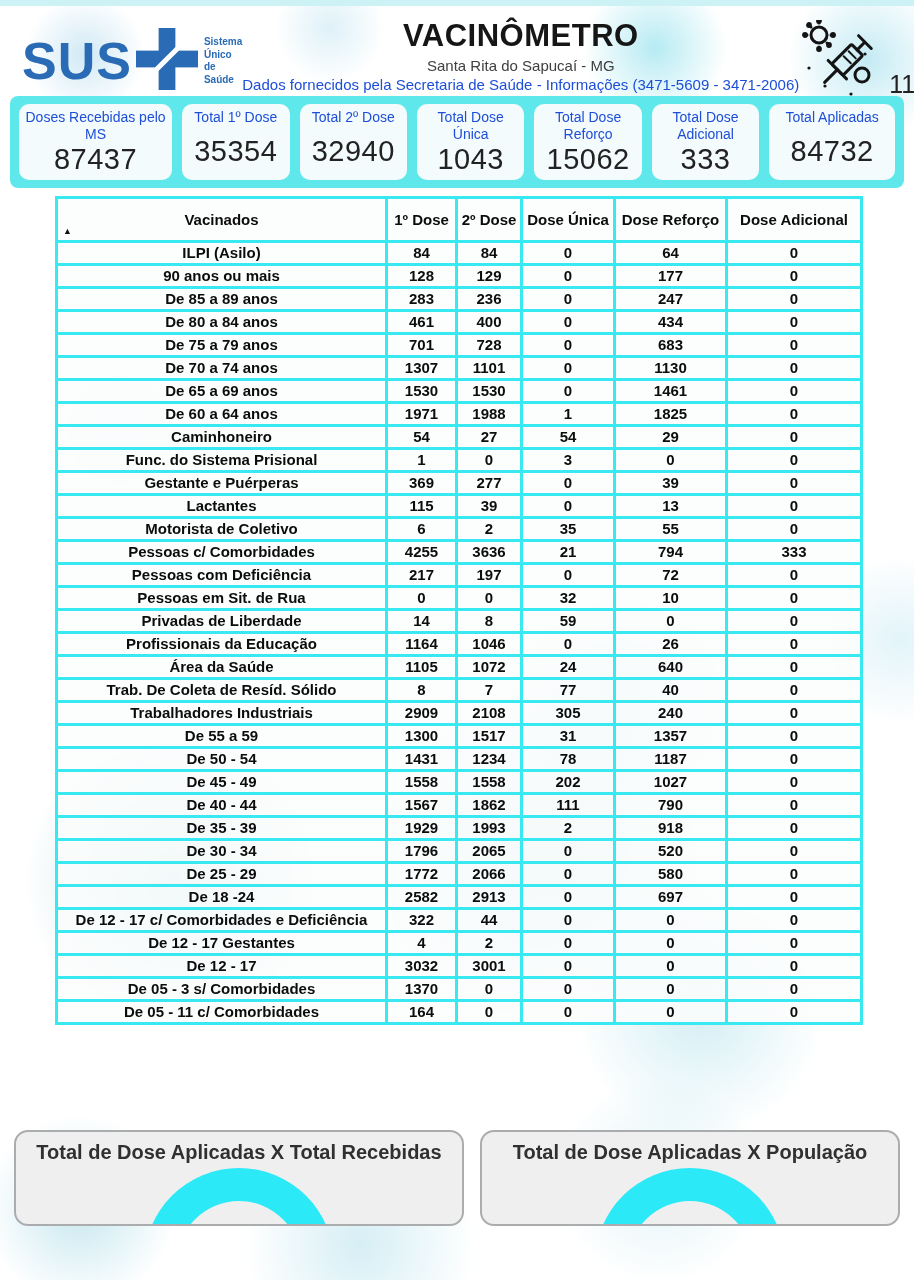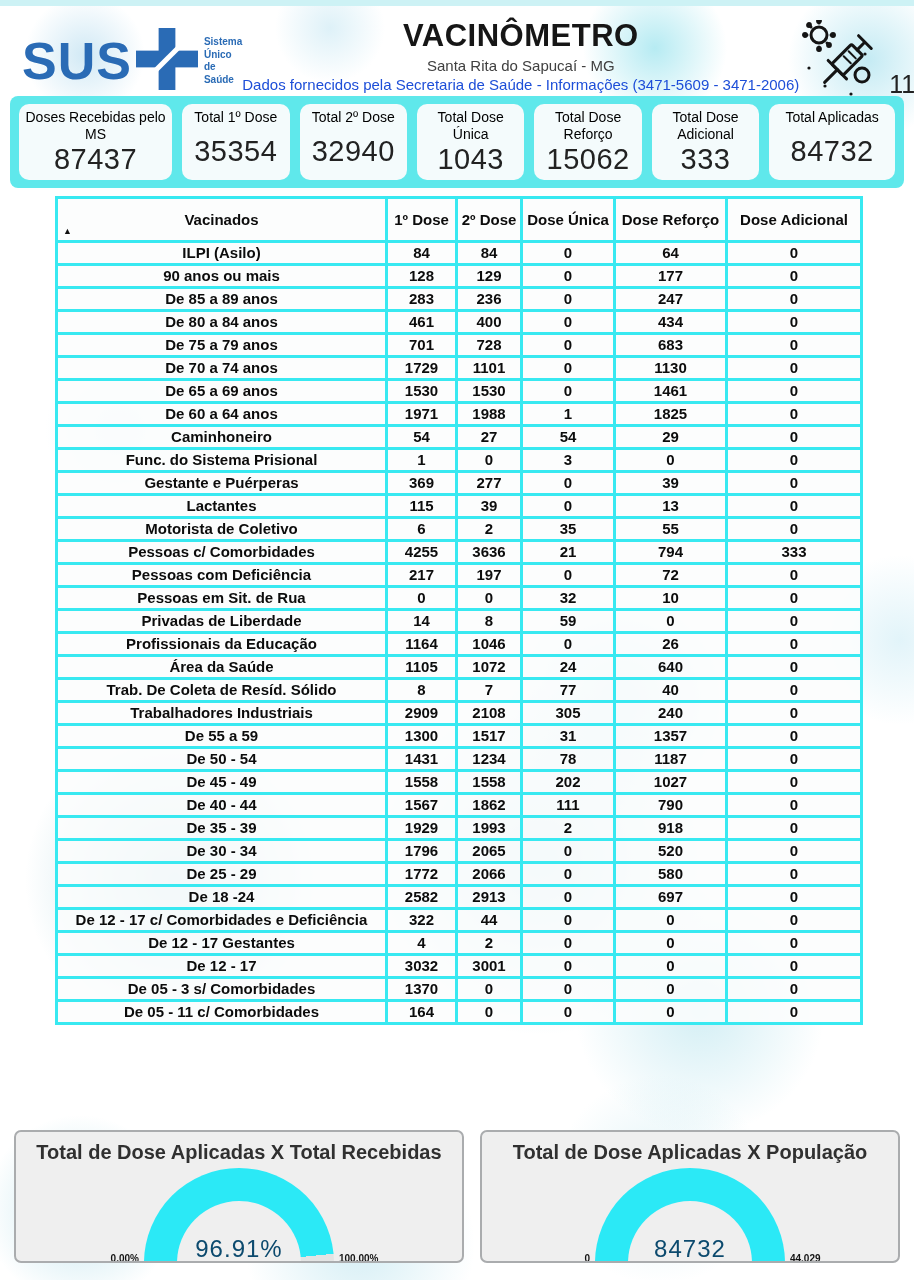--- a/index.html
+++ b/index.html
@@ -52,41 +52,41 @@
     margin: 2px 10px 0 10px; height: 92px;
     background: #5fe8eb; border-radius: 8px;
     display: flex; gap: 10px; padding: 8px 9px;
   }
   .sum-card {
     background: #f4fbfc; border-radius: 10px; flex: 1 1 0;
     display: flex; flex-direction: column; padding: 5px 3px 3px 3px;
   }
   .sum-card.wide { flex: 1.45 1 0; }
   .sum-card.wide2 { flex: 1.18 1 0; }
-  .sum-label { font-size: 14px; color: #000000; text-align: center; line-height: 1.2; }
+  .sum-label { font-size: 14px; color: #1d4ed8; text-align: center; line-height: 1.2; }
   .sum-value { flex: 1; display: flex; align-items: center; justify-content: center; font-size: 29px; color: #222; letter-spacing: 0.5px; }
 
   
   .vax-table-wrap { position: relative; z-index: 1; margin: 8px 0 0 55px; }
   table.vax { border-collapse: collapse; table-layout: fixed; width: 805px; }
   table.vax th, table.vax td {
     border: 3px solid #38e9f1;
     background: rgba(252,253,253,0.86);
     font-weight: bold; font-size: 15px; text-align: center;
     color: #0c0c0c; padding: 1px 2px; height: 19px; line-height: 1.2;
     overflow: hidden; white-space: nowrap;
   }
   table.vax th { height: 44px; font-size: 15px; position: relative; vertical-align: middle; }
   th .sort-arrow { position: absolute; left: 5px; bottom: 3px; font-size: 9px; color: #111; }
 
   
   .gauges { position: absolute; left: 0; top: 1130px; width: 914px; z-index: 1; display: flex; padding: 0 14px; gap: 16px; }
   .gauge-card {
-    background: #efefef; border: 2px solid #aaacae; border-radius: 7px;
-    height: 133px; position: relative; overflow: hidden;
+    background: #efefef; border: 2px solid #aaacae; border-radius: 14px;
+    height: 96px; position: relative; overflow: hidden;
   }
   .gauge-card.left { width: 452px; }
   .gauge-card.right { width: 422px; }
   .gauge-title { text-align: center; font-weight: bold; color: #303030; font-size: 20px; margin-top: 9px; }
   .gauge { position: relative; width: 190px; height: 96px; margin: 4px auto 0 auto; }
   .gauge-arc { position: absolute; left: 0; top: 0; width: 190px; height: 96px; overflow: hidden; }
   .gauge-fill { width: 190px; height: 190px; border-radius: 50%; }
   .gauge-hole { position: absolute; left: 33px; top: 33px; width: 124px; height: 124px; border-radius: 50%; background: #efefef; }
   .gauge-value { position: absolute; left: 0; right: 0; bottom: 1px; text-align: center; font-size: 24px; color: #0c4a6e; letter-spacing: 1px; }
   .gauge-min, .gauge-max { position: absolute; bottom: 0; font-size: 10px; font-weight: bold; color: #141414; white-space: nowrap; }
@@ -269,21 +269,21 @@
         <tr>
           <td>De 75 a 79 anos</td>
           <td>701</td>
           <td>728</td>
           <td>0</td>
           <td>683</td>
           <td>0</td>
         </tr>
         <tr>
           <td>De 70 a 74 anos</td>
-          <td>1729</td>
+          <td>1307</td>
           <td>1101</td>
           <td>0</td>
           <td>1130</td>
           <td>0</td>
         </tr>
         <tr>
           <td>De 65 a 69 anos</td>
           <td>1530</td>
           <td>1530</td>
           <td>0</td>

